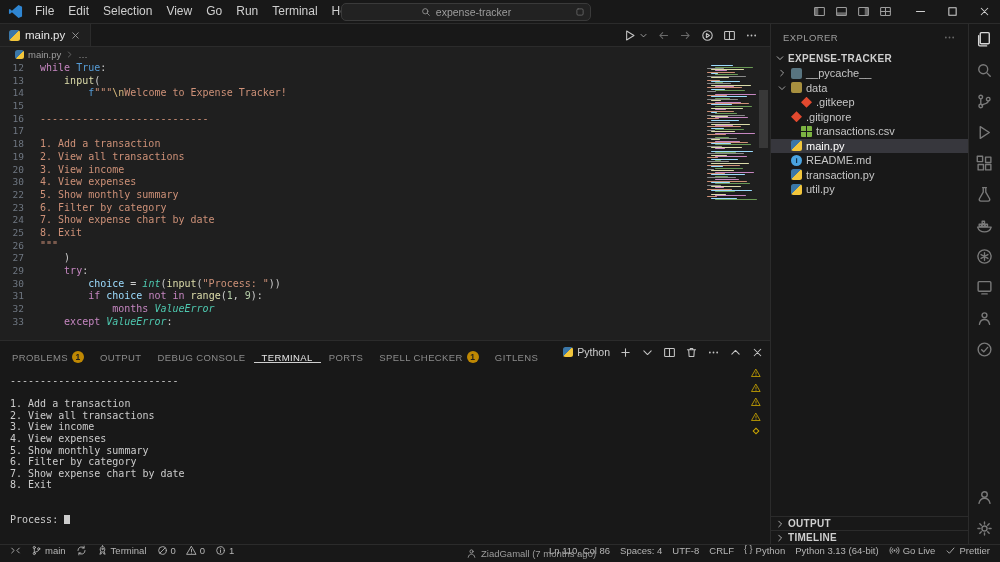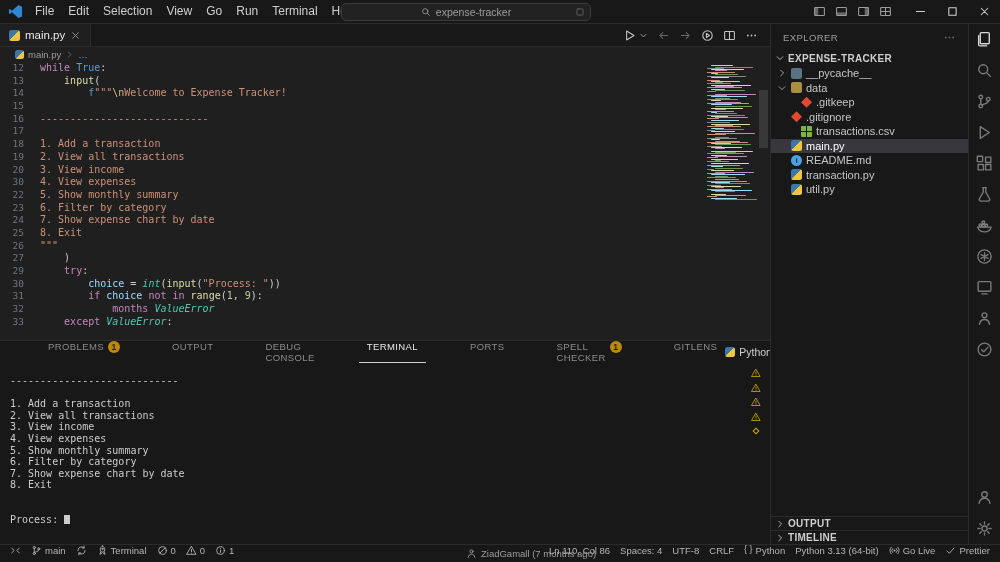--- a/index.html
+++ b/index.html
@@ -63,21 +63,21 @@
 
   .minimap { position:absolute; top:2px; right:15px; width:48px; }
   .mm-line { height:1.3px; }
   .mm-bar { display:block; height:1px; border-radius:0.5px; }
   .scrollbar-v { position:absolute; top:28px; right:2px; width:9px; height:58px; background:rgba(121,121,121,0.28); }
 
   
   .panel { position:absolute; top:340px; left:0; width:770px; height:204px; background:#181818; border-top:1px solid #2b2b2b; }
   .panel-header { height:22px; display:flex; align-items:center; padding:0 6px 0 4px; }
   .panel-tab { font-size:9.5px; letter-spacing:0.4px; color:#8c8c8c; padding:0 8px; height:22px;
-    display:flex; align-items:flex-start; gap:4px;margin-left:36px; }
+    display:flex; align-items:flex-end; gap:4px; }
   .panel-tab.active { color:#e7e7e7; box-shadow:inset 0 -1px #cfcfcf; }
   .badge { min-width:12px; height:12px; border-radius:7px; background:#bf8803; color:#1f1f1f;
     font-size:8.5px; font-weight:bold; display:flex; align-items:center; justify-content:center; padding:0 3px; }
   .panel-actions { margin-left:auto; display:flex; align-items:center; gap:9px; color:#c5c5c5; font-size:10.5px; }
   .profile { display:flex; align-items:center; gap:4px; color:#cfcfcf; }
   .terminal { position:absolute; top:22px; bottom:0; left:0; right:0; padding:12px 0 0 10px;
     font-family:"DejaVu Sans Mono","Liberation Mono",monospace; font-size:10px; color:#cccccc; }
   .t-line { height:11.6px; line-height:11.6px; white-space:pre; }
   .cursor { display:inline-block; width:5.5px; height:9.5px; background:#cccccc; vertical-align:-1px; }
   .term-decorations { position:absolute; top:27px; right:9px; display:flex; flex-direction:column; gap:4.5px;

